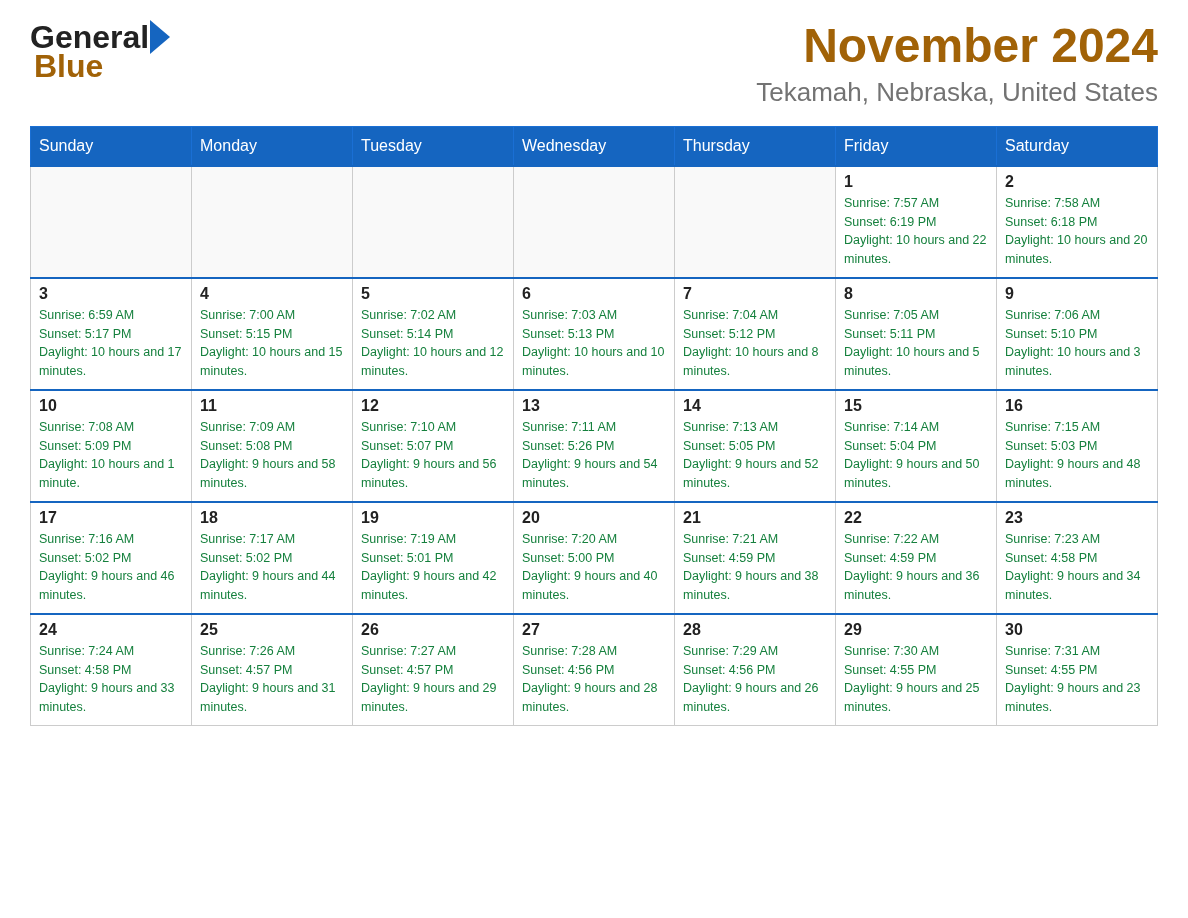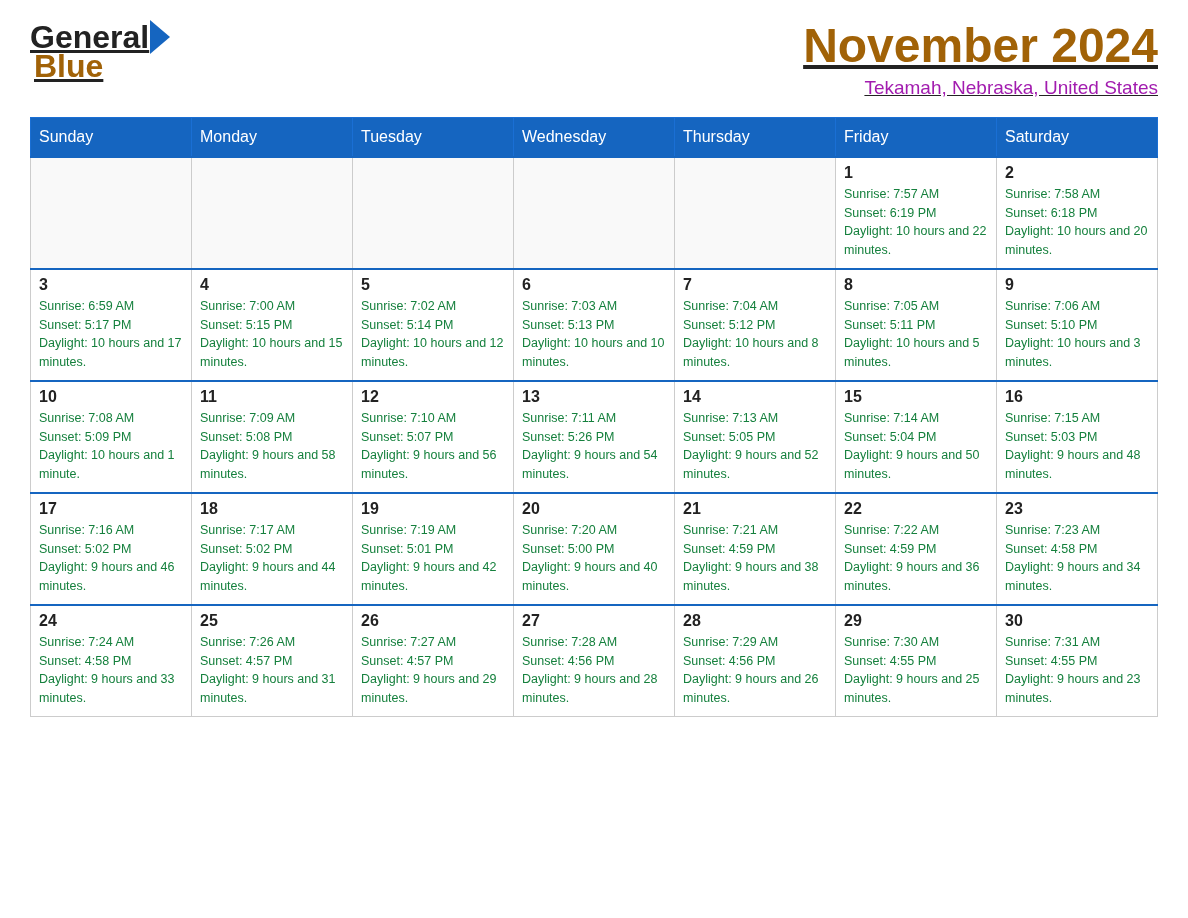--- a/index.html
+++ b/index.html
@@ -9,39 +9,38 @@
       color: #222;
       width: 1188px;
       min-height: 918px;
       padding: 20px 30px 30px 30px;
     }
     .header-area {
       display: flex;
       justify-content: space-between;
       align-items: flex-start;
       margin-bottom: 18px;
-      text-decoration: underline;
     }
     .logo-area {
       display: flex;
       flex-direction: column;
       align-items: flex-start;
     }
     .title-area {
       text-align: right;
     }
     .main-title {
       font-size: 48px;
       font-weight: bold;
       color: #a16207;
       line-height: 1.1;
     }
     .subtitle {
-      font-size: 19px;
-      color: #a21caf;
+      font-size: 26px;
+      color: #737373;
       margin-top: 4px;
     }
     
     .calendar {
       width: 100%;
       border-collapse: collapse;
       border: 1.5px solid #aaa;
     }
     .calendar th {
       background: #1565c0;

